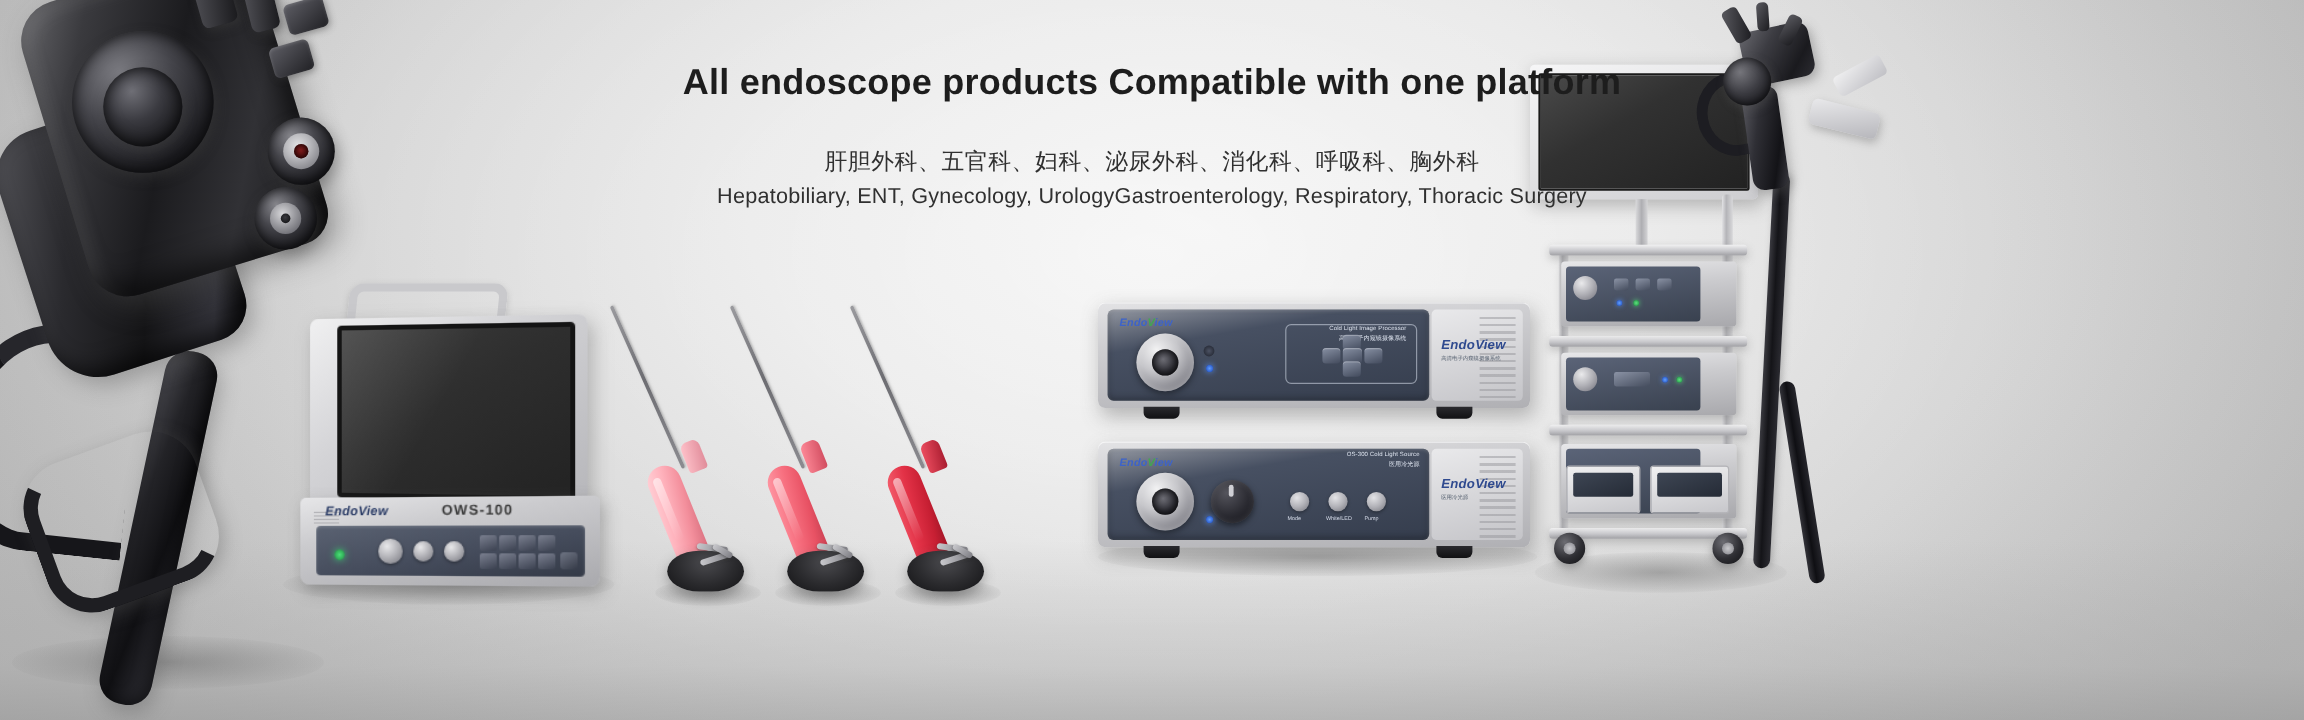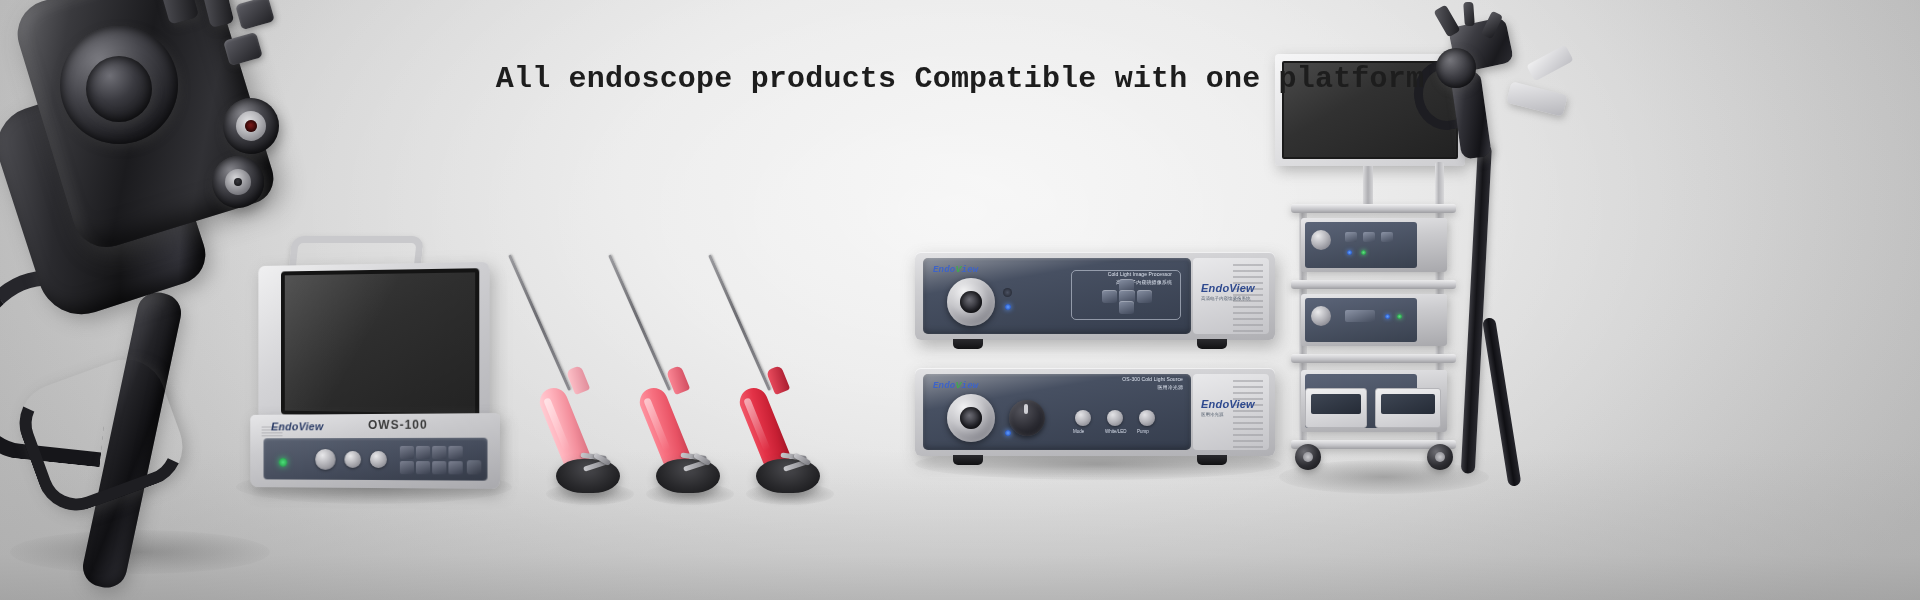--- a/index.html
+++ b/index.html
@@ -30,23 +30,22 @@
   
   .textblock {
     position:absolute; left:0; right:0; top:52px; text-align:center; z-index:30;
   }
   .headline {
     font-size:62px; font-weight:bold; color:#3a3a3a; letter-spacing:2px;
     line-height:1.08; text-shadow:1px 2px 3px rgba(255,255,255,.7), 0 1px 0 rgba(90,90,90,.25);
   }
   .headline .gap { display:inline-block; width:22px; }
   .subhead {
-    margin-top:10px; font-size:30px; font-weight:bold; color:#1d1d1d;
+    font-size:30px; font-weight:bold; color:#1d1d1d;
     letter-spacing:.2px;
-    font-family:Liberation Mono, monospace;
   }
   .deptline-cn {
     margin-top:36px; font-size:19px; color:#303030; letter-spacing:.5px;
   }
   .deptline-en {
     margin-top:5px; font-size:18px; color:#303030; letter-spacing:.2px;
   }
 
   
   .prod { position:absolute; z-index:20; }
@@ -247,21 +246,21 @@
   .pu-face {
     position:absolute; left:8px; top:6px; width:268px; height:76px;
     background:linear-gradient(170deg,#5c6477 0%, #47506280 0%, #475062 30%, #353d4d 100%);
     border-radius:5px;
     box-shadow:inset 0 1px 3px rgba(255,255,255,.2), inset 0 -2px 6px rgba(0,0,0,.3);
   }
   .pu-brandlogo {
     position:absolute; left:10px; top:6px; font-size:9px; font-weight:bold;
     font-style:italic; letter-spacing:.2px;
   }
-  .pu-brandlogo .e { color:#3d63c9;font-family:Liberation Mono, monospace; }
+  .pu-brandlogo .e { color:#3d63c9; }
   .pu-brandlogo .v { color:#3fa94f; }
   .pu-bigdial {
     position:absolute; left:24px; top:20px; width:48px; height:48px; border-radius:50%;
     background:radial-gradient(circle at 35% 28%, #f2f2f3 0%, #c6c6ca 38%, #8d8d94 70%, #5c5c63 100%);
     box-shadow:0 2px 6px rgba(0,0,0,.45), inset 0 0 6px rgba(255,255,255,.4);
   }
   .pu-bigdial .hole {
     position:absolute; inset:13px; border-radius:50%;
     background:radial-gradient(circle at 42% 38%, #6e6e76 0%, #2f2f36 55%, #0e0e12 100%);
     box-shadow:inset 0 0 7px rgba(0,0,0,.85);
@@ -456,20 +455,22 @@
 </head>
 <body>
 
 <div class="banner">
 
   <div class="vignette"></div>
   <div class="floorshade"></div>
 
   <div class="textblock">
     <div class="subhead">All endoscope products Compatible with one platform</div>
+    <div class="deptline-cn">肝胆外科、五官科、妇科、泌尿外科、消化科、呼吸科、胸外科</div>
+    <div class="deptline-en">Hepatobiliary, ENT, Gynecology, UrologyGastroenterology, Respiratory, Thoracic Surgery</div>
   </div>
 
   <div class="prod" id="endoscope-left">
     <div class="shadow-ellipse" style="left:20px; top:560px; width:260px; height:44px;"></div>
     <div class="es-cable"></div>
     <div class="es-shaft"></div>
     <div class="es-grip"></div>
     <div class="es-body2"></div>
     <div class="es-body"></div>
     <div class="es-dial d1"></div>

